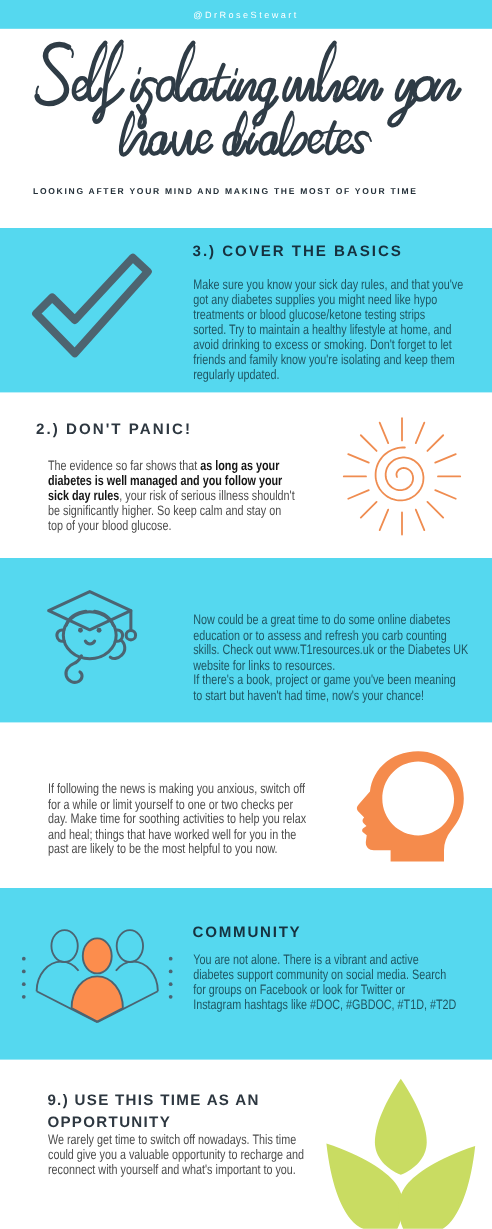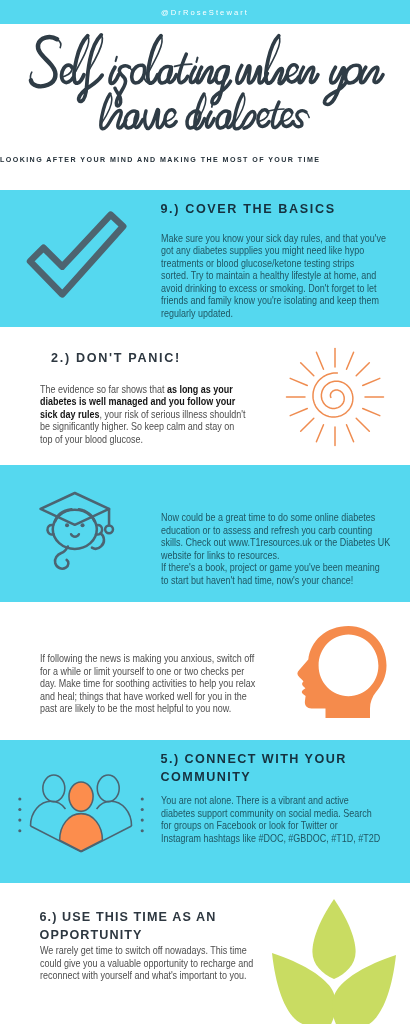--- a/index.html
+++ b/index.html
@@ -7,21 +7,21 @@
     font-family:"Liberation Sans",sans-serif;}
   .page{position:relative;width:410px;height:1024px;background:#fff;overflow:hidden;}
   .band{position:absolute;left:0;width:410px;background:#55d8ef;}
 
   
   #handle-band{top:0;height:24px;}
   #handle{position:absolute;top:0;left:0;width:410px;height:24px;
     display:flex;align-items:center;justify-content:center;
     color:#ffffff;font-size:7.6px;letter-spacing:2.05px;font-weight:400;}
   #title-wrap{position:absolute;left:0;top:0px;width:410px;height:150px;}
-  #subtitle{position:absolute;left:0;top:156px;width:348px;text-align:left;
+  #subtitle{position:absolute;left:0;top:156px;width:348px;text-align:right;
     color:#243039;font-size:7.1px;font-weight:bold;letter-spacing:1.43px;}
 
   
   .sec{position:absolute;left:0;width:410px;}
   .hd{position:absolute;font-weight:bold;font-size:12.6px;letter-spacing:1.62px;
       line-height:17.6px;white-space:nowrap;}
   .hd-blue{color:#16313f;}
   .hd-white{color:#2d3740;}
   .bodywrap{position:absolute;transform-origin:left top;}
   .body{font-size:11.4px;line-height:12.55px;white-space:nowrap;}
@@ -114,32 +114,32 @@
   <path d="M292 112.5 C290.8 109,287 108.8,284.2 112.5 C281.5 116.2,281 122.5,283.5 125.2 C286.5 128.2,291 125.2,293.2 121.5" stroke-width="3.44"></path>
   <path d="M292 112.5 C292.8 115.5,289.8 118.8,285.5 120.5 C283.4 121.4,281.8 121.8,281.8 121.8" stroke-width="1.60"></path>
   <path d="M306 112 C302.8 109.5,298.2 110.8,297 114 C296 116.8,298.5 118.8,300.5 120.8 C302.5 122.8,302.5 125.8,300 126.5 C297.5 127.2,295 126,294.2 124" stroke-width="3.36"></path>
   <path d="M306 112 C307.6 113.6,308.8 115.6,309.2 117.6" stroke-width="1.52"></path>
  </g>
 </g>
 </svg>
   </div>
   <div id="subtitle">LOOKING AFTER YOUR MIND AND MAKING THE MOST OF YOUR TIME</div>
   <div class="sec" id="sec1" style="top:190px;height:137px">
-    <div class="hd hd-blue" style="left:160.5px;top:11.4px;letter-spacing:1.62px"><span>9.) COVER THE BASICS</span></div>
+    <div class="hd hd-blue" style="left:160.5px;top:11.4px;letter-spacing:1.62px"><span>3.) COVER THE BASICS</span></div>
     <div class="bodywrap" style="left:160.5px;top:41.6px;transform:scaleX(0.789)">
       <div class="body body-blue"><span>Make sure you know your sick day rules, and that you've</span><br><span>got any diabetes supplies you might need like hypo</span><br><span>treatments or blood glucose/ketone testing strips</span><br><span>sorted. Try to maintain a healthy lifestyle at home, and</span><br><span>avoid drinking to excess or smoking. Don't forget to let</span><br><span>friends and family know you're isolating and keep them</span><br><span>regularly updated.</span></div>
     </div>
     <div class="icon" style="left:22px;top:22px">
       <svg width="103" height="94" viewBox="0 0 115 105">
           <path d="M9 55 L24 40 L45 61 L99 3 L113 16 L45 92 Z" fill="none" stroke="#4d6470" stroke-width="7.4" stroke-linejoin="round" stroke-linecap="round"></path>
         </svg>
     </div>
   </div>
   <div class="sec" id="sec2" style="top:327px;height:138px">
-    <div class="hd hd-white" style="left:51px;top:22.9px;letter-spacing:1.7px"><span>2.) DON'T PANIC!</span></div>
+    <div class="hd hd-white" style="left:30px;top:22.9px;letter-spacing:1.7px"><span>2.) DON'T PANIC!</span></div>
     <div class="bodywrap" style="left:39.5px;top:55.6px;transform:scaleX(0.789)">
       <div class="body body-white"><span>The evidence so far shows that <b>as long as your</b></span><br><span><b>diabetes is well managed and you follow your</b></span><br><span><b>sick day rules</b>, your risk of serious illness shouldn't</span><br><span>be significantly higher. So keep calm and stay on</span><br><span>top of your blood glucose.</span></div>
     </div>
     <div class="icon" style="left:275px;top:10px">
       <svg width="120" height="120" viewBox="0 0 120 120">
           <g stroke="#ef8c50" stroke-width="1.5" stroke-linecap="round" fill="none">
             <line x1="60.0" y1="30.0" x2="60.0" y2="11.5"></line>
             <line x1="71.5" y1="32.3" x2="78.6" y2="15.2"></line>
             <line x1="81.2" y1="38.8" x2="94.3" y2="25.7"></line>
             <line x1="87.7" y1="48.5" x2="104.8" y2="41.4"></line>
@@ -190,21 +190,21 @@
     <div class="bodywrap" style="left:39.5px;top:50.0px;transform:scaleX(0.789)">
       <div class="body body-white"><span>If following the news is making you anxious, switch off</span><br><span>for a while or limit yourself to one or two checks per</span><br><span>day. Make time for soothing activities to help you relax</span><br><span>and heal; things that have worked well for you in the</span><br><span>past are likely to be the most helpful to you now.</span></div>
     </div>
     <div class="icon" style="left:292px;top:23px">
       <svg width="104" height="100" viewBox="0 0 104 100">
           <path fill="#f58b4c" fill-rule="evenodd" d="M56.5 1 C78 1,94.5 18,94.5 40.5 C94.5 52,89.5 60.5,84 67 C80 72,78 77.5,78 83.5 L78 93 L33.5 93 L33.5 83.5 L19.5 83.5 C15.2 83.5,12.4 80.7,12.9 76.3 L13.6 71 L11 69 C9.4 67.9,9.4 66.1,11 65 L13.4 63.3 L11 61 C9.6 59.5,9.9 57.6,11.5 56.2 L7.2 51.9 C4.8 49.5,4.8 47.6,7.2 45 L16.3 34.6 C18.2 16.3,33.8 1,56.5 1 Z M56.5 9.6 C39.9 9.6,26.6 23.4,26.6 40.7 C26.6 57.3,39.9 71.2,56.5 71.2 C73.1 71.2,86.4 57.3,86.4 40.7 C86.4 23.4,73.1 9.6,56.5 9.6 Z"></path>
         </svg>
     </div>
   </div>
   <div class="sec" id="sec5" style="top:740px;height:143px">
-    <div class="hd hd-blue" style="left:160.5px;top:11.0px;letter-spacing:1.45px"><span>5.) CONNECT WITH YOUR</span><br><span>COMMUNITY</span></div>
+    <div class="hd hd-blue" style="left:160.5px;top:11.0px;letter-spacing:1.45px"><br><span>COMMUNITY</span></div>
     <div class="bodywrap" style="left:160.5px;top:54.0px;transform:scaleX(0.789)">
       <div class="body body-blue"><span>You are not alone. There is a vibrant and active</span><br><span>diabetes support community on social media. Search</span><br><span>for groups on Facebook or look for Twitter or</span><br><span>Instagram hashtags like #DOC, #GBDOC, #T1D, #T2D</span></div>
     </div>
     <div class="icon" style="left:14px;top:13px">
       <svg width="136" height="113.0" viewBox="0 0 140 116.3">
           <g stroke="#4b6472" stroke-width="1.6" fill="none">
             <ellipse cx="41" cy="36.38" rx="11.3" ry="13.68"></ellipse>
             <ellipse cx="97" cy="36.38" rx="11.3" ry="13.68"></ellipse>
             <path d="M17 75.14 C17 60.6,27 49.71,38 49.71 C44 49.71,49.5 52.73,53 57.58"></path>
             <path d="M17 75.14 L69 101.78"></path>
@@ -220,21 +220,21 @@
             <circle cx="132" cy="58.18" r="1.6"></circle>
             <circle cx="6" cy="69.08" r="1.6"></circle>
             <circle cx="132" cy="69.08" r="1.6"></circle>
             <circle cx="6" cy="79.98" r="1.6"></circle>
             <circle cx="132" cy="79.98" r="1.6"></circle>
           </g>
         </svg>
     </div>
   </div>
   <div class="sec" id="sec6" style="top:883px;height:141px">
-    <div class="hd hd-white" style="left:39.5px;top:26.0px;letter-spacing:1.1px"><span>6.) USE THIS TIME AS AN</span><br><span>OPPORTUNITY</span></div>
+    <div class="hd hd-white" style="left:39.5px;top:26.0px;letter-spacing:1.1px"><span>9.) USE THIS TIME AS AN</span><br><span>OPPORTUNITY</span></div>
     <div class="bodywrap" style="left:39.5px;top:61.0px;transform:scaleX(0.789)">
       <div class="body body-white"><span> We rarely get time to switch off nowadays. This time</span><br><span>could give you a valuable opportunity to recharge and</span><br><span>reconnect with yourself and what's important to you.</span></div>
     </div>
     <div class="icon" style="left:255px;top:7px">
       <svg width="150" height="134" viewBox="0 0 150 134">
           <g fill="#c9dc62">
             <path d="M17.0 63.0C20.6 96.0,28.8 115.7,37.0 125.8C46.3 137.4,61.9 139.1,75.5 135.3C82.1 122.8,83.6 107.2,74.3 95.6C66.1 85.5,48.5 73.4,17.0 63.0Z"></path>
             <path d="M141.0 65.0C109.5 75.4,91.9 87.5,83.7 97.6C74.4 109.2,75.9 124.8,82.5 137.3C96.1 141.1,111.7 139.4,121.0 127.8C129.2 117.7,137.4 98.0,141.0 65.0Z"></path>
             <path d="M79.0 9.0C62.8 33.0,57.4 50.6,57.4 61.8C57.4 74.6,67.3 84.2,79.0 89.0C90.7 84.2,100.6 74.6,100.6 61.8C100.6 50.6,95.2 33.0,79.0 9.0Z"></path>
           </g>

